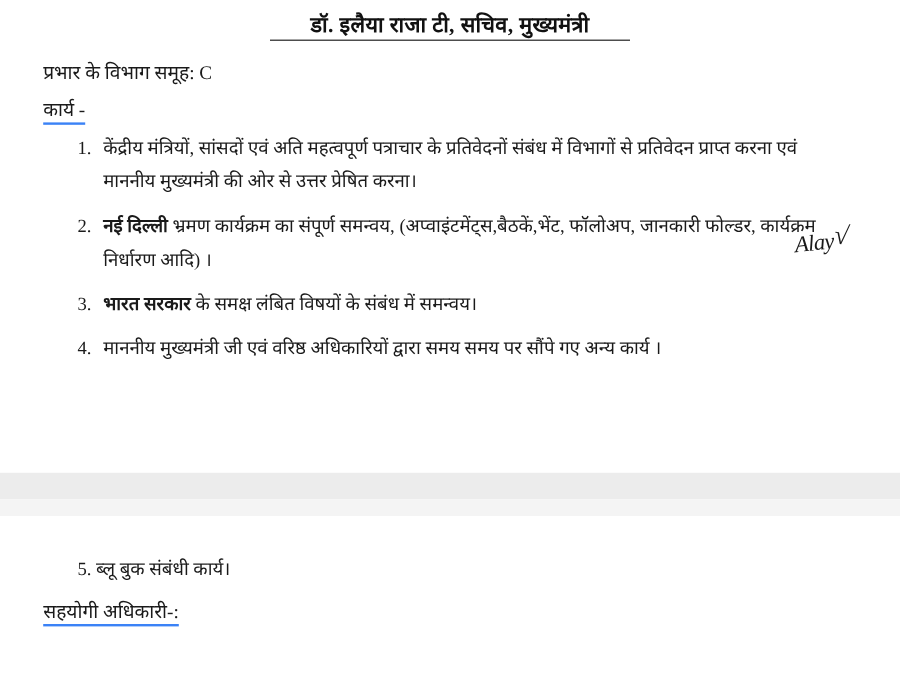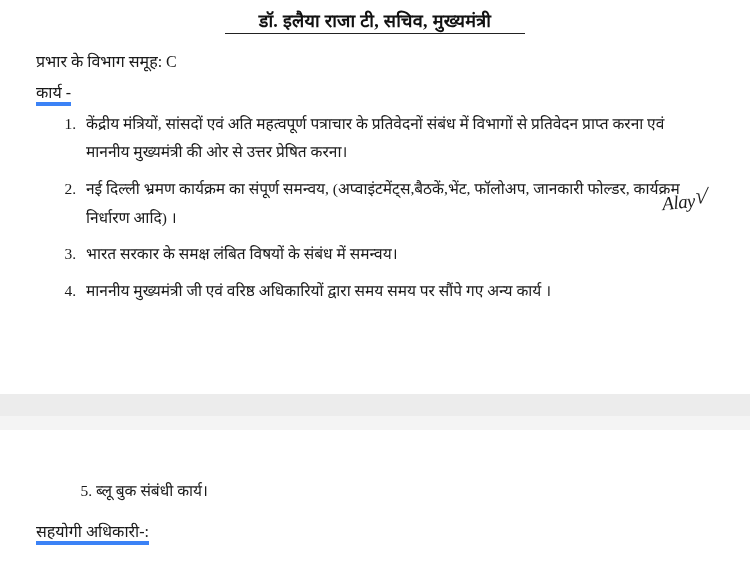--- a/index.html
+++ b/index.html
@@ -42,35 +42,35 @@
   }
   .line-sub {
     margin: 6px 0 0 0;
     font-size: 16px;
   }
   .line-karya {
     margin: 6px 0 2px 0;
     font-size: 16px;
   }
   .underline-word {
-    border-bottom: 4px solid #3b82f6;
+    border-bottom: 2px solid #3b82f6;
     padding-bottom: 1px;
   }
   ol.tasks {
     margin: 4px 0 16px 0;
     padding-left: 44px;
     font-size: 15.5px;
     line-height: 1.85;
   }
   ol.tasks > li {
     margin-bottom: 8px;
     padding-left: 6px;
   }
   b.bold-seg {
-    font-weight: normal;
+    font-weight: bold;
   }
   .band {
     position: absolute;
     left: 0;
     width: 750px;
     background: #ececec;
   }
   .band-top {
     top: 394px;
     height: 22px;
@@ -83,21 +83,21 @@
   .lower-block {
     position: absolute;
     top: 462px;
     left: 0;
     width: 750px;
     padding: 0 40px 0 36px;
     box-sizing: border-box;
     font-size: 15.5px;
   }
   ol.tasks-lower {
-    margin: 16px;
+    margin: 0;
     padding-left: 44px;
     font-size: 15.5px;
     line-height: 1.7;
   }
   .line-helpers {
     margin: 10px 0 2px 0;
     font-size: 16px;
   }
   ol.helpers {
     margin: 2px 0 0 0;

